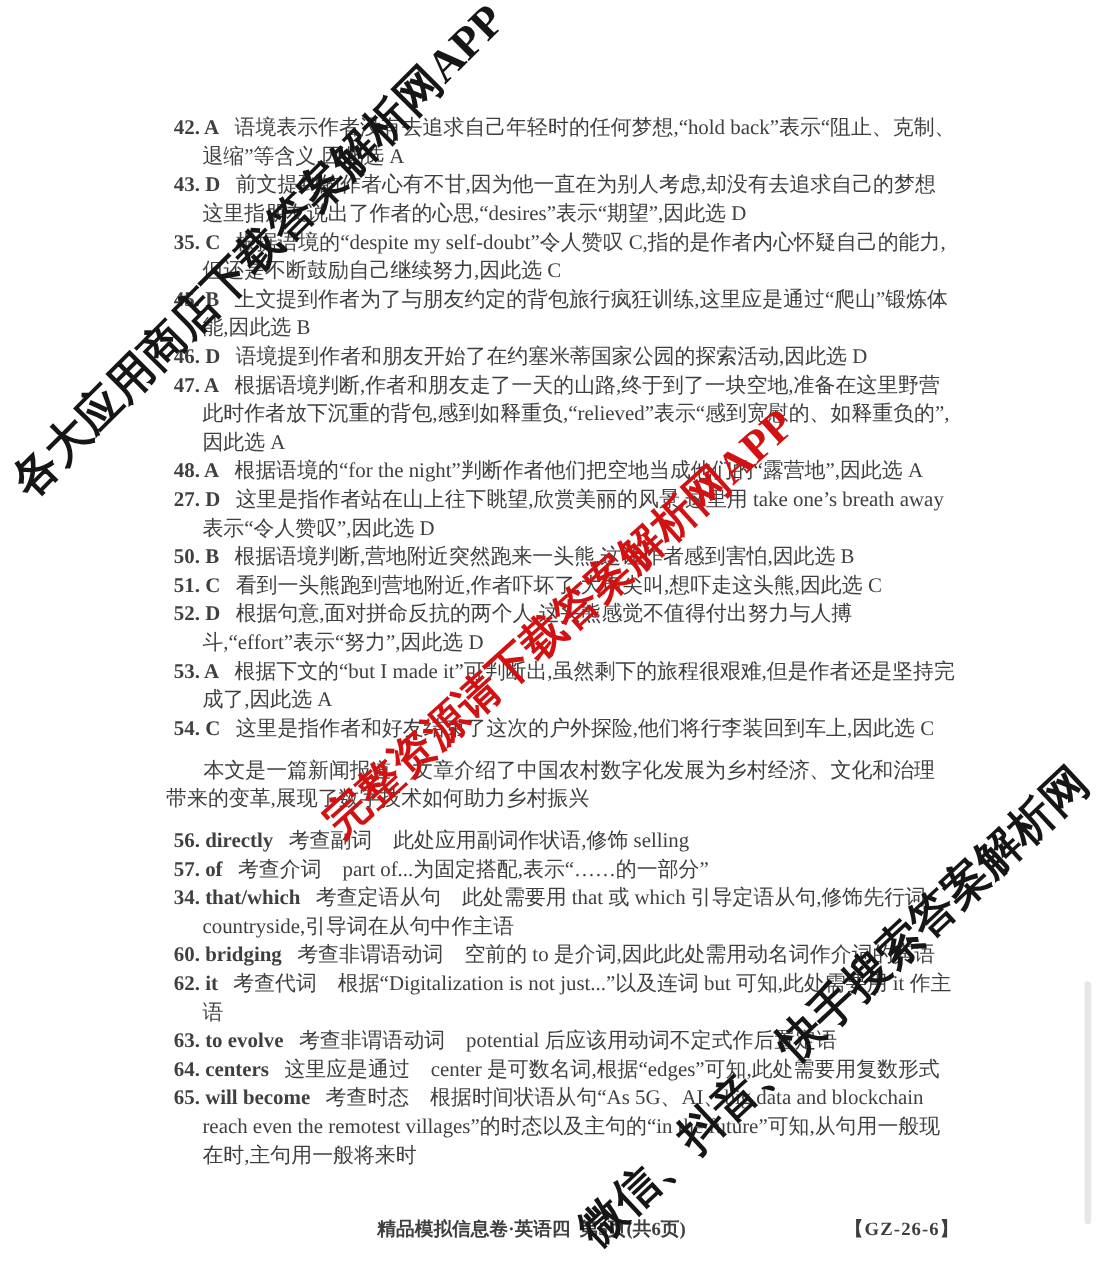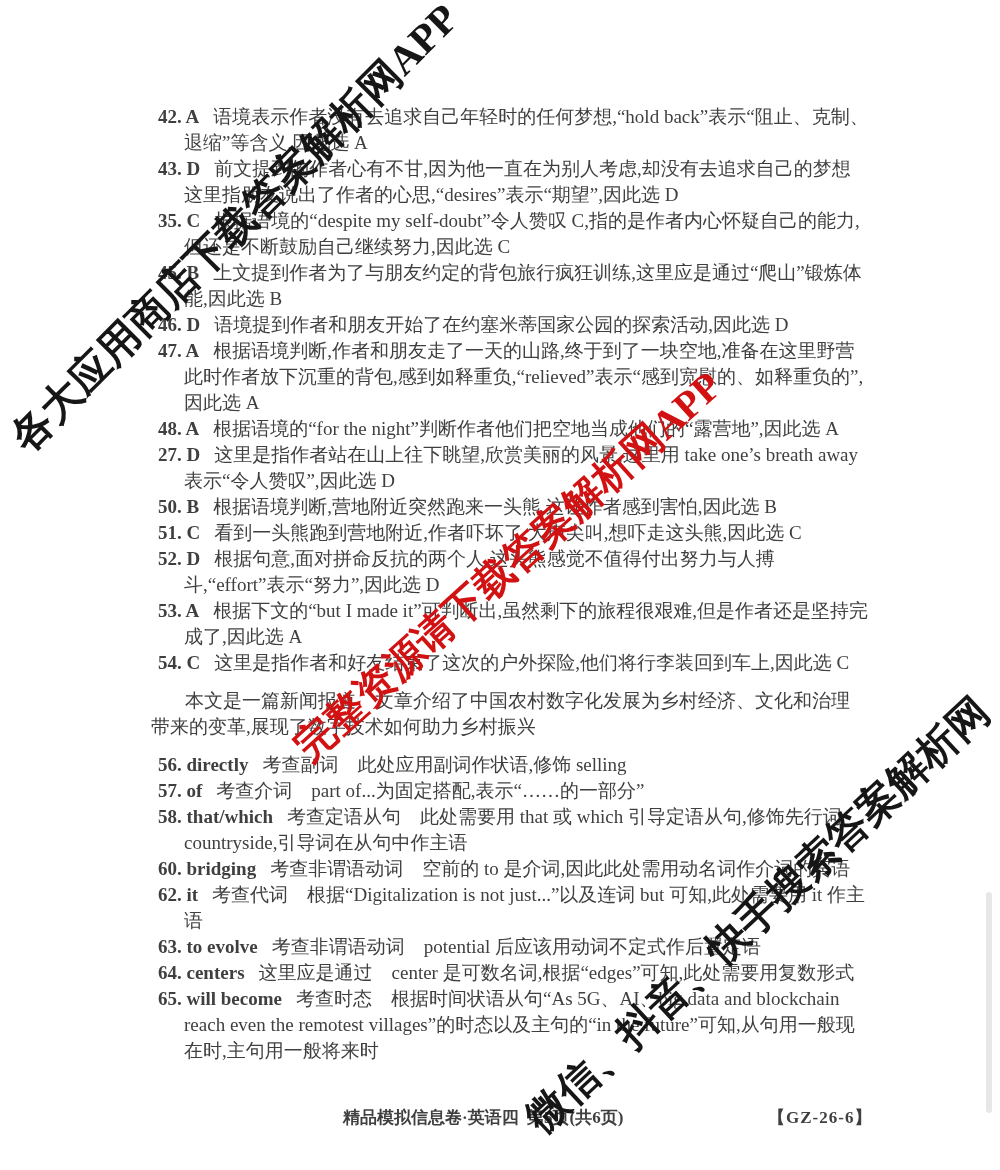--- a/index.html
+++ b/index.html
@@ -43,21 +43,21 @@
     <p class="aitem"><span class="inum">50. B</span><span>根据语境判断,营地附近突然跑来一头熊,这让作者感到害怕,因此选 B</span></p>
     <p class="aitem"><span class="inum">51. C</span><span>看到一头熊跑到营地附近,作者吓坏了,大声尖叫,想吓走这头熊,因此选 C</span></p>
     <p class="aitem"><span class="inum">52. D</span><span>根据句意,面对拼命反抗的两个人,这头熊感觉不值得付出努力与人搏斗,“effort”表示“努力”,因此选 D</span></p>
     <p class="aitem"><span class="inum">53. A</span><span>根据下文的“but I made it”可判断出,虽然剩下的旅程很艰难,但是作者还是坚持完成了,因此选 A</span></p>
     <p class="aitem"><span class="inum">54. C</span><span>这里是指作者和好友结束了这次的户外探险,他们将行李装回到车上,因此选 C</span></p>
 
     <p class="intro">本文是一篇新闻报道　文章介绍了中国农村数字化发展为乡村经济、文化和治理带来的变革,展现了数字技术如何助力乡村振兴</p>
 
     <p class="aitem"><span class="inum">56. directly</span><span>考查副词　此处应用副词作状语,修饰 selling</span></p>
     <p class="aitem"><span class="inum">57. of</span><span>考查介词　part of...为固定搭配,表示“……的一部分”</span></p>
-    <p class="aitem"><span class="inum">58. that/which</span><span>考查定语从句　此处需要用 that 或 which 引导定语从句,修饰先行词 countryside,引导词在从句中作主语</span></p>
+    <p class="aitem"><span class="inum">34. that/which</span><span>考查定语从句　此处需要用 that 或 which 引导定语从句,修饰先行词 countryside,引导词在从句中作主语</span></p>
     <p class="aitem"><span class="inum">60. bridging</span><span>考查非谓语动词　空前的 to 是介词,因此此处需用动名词作介词的宾语</span></p>
     <p class="aitem"><span class="inum">62. it</span><span>考查代词　根据“Digitalization is not just...”以及连词 but 可知,此处需要用 it 作主语</span></p>
     <p class="aitem"><span class="inum">63. to evolve</span><span>考查非谓语动词　potential 后应该用动词不定式作后置定语</span></p>
     <p class="aitem"><span class="inum">64. centers</span><span>这里应是通过　center 是可数名词,根据“edges”可知,此处需要用复数形式</span></p>
     <p class="aitem"><span class="inum">65. will become</span><span>考查时态　根据时间状语从句“As 5G、AI、big data and blockchain reach even the remotest villages”的时态以及主句的“in the future”可知,从句用一般现在时,主句用一般将来时</span></p>
   </div>
 
   <div class="footer-el f-title">精品模拟信息卷·英语四</div>
   <div class="footer-el f-page">第5页(共6页)</div>
   <div class="footer-el f-code">【GZ-26-6】</div>

